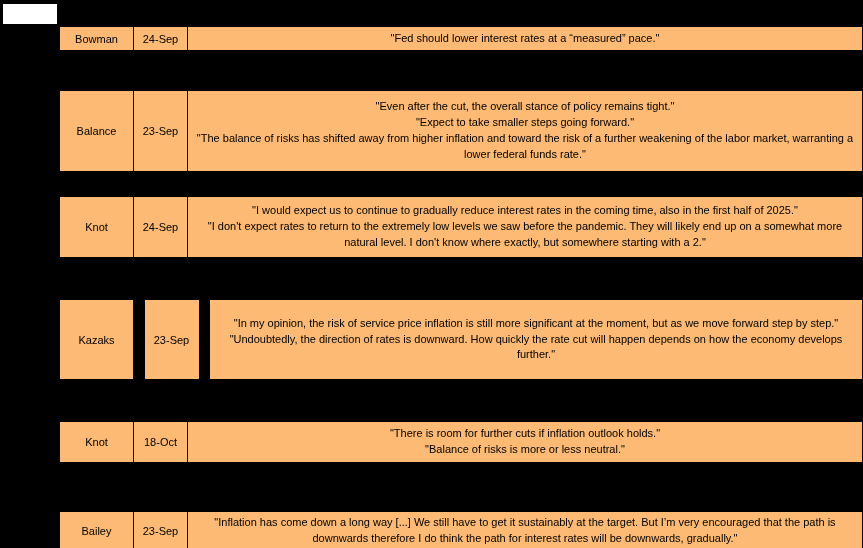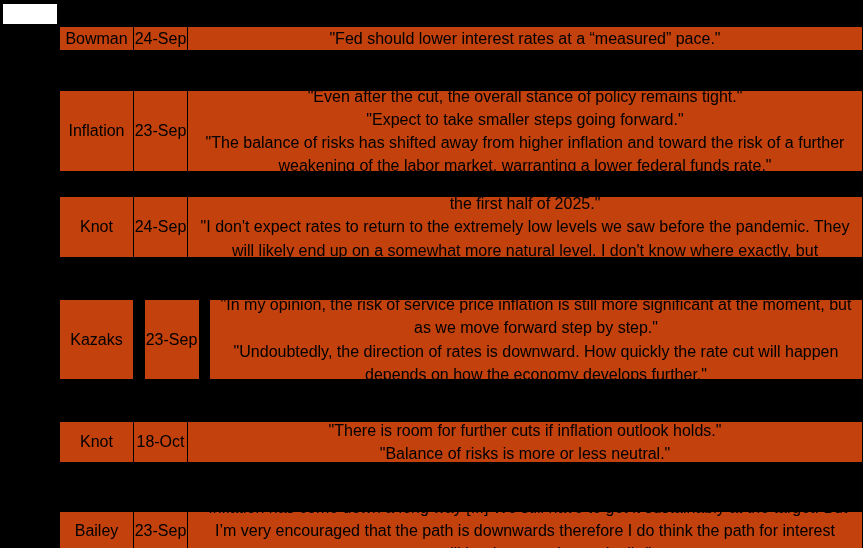--- a/index.html
+++ b/index.html
@@ -25,24 +25,24 @@
     display: flex;
     background: #000;
   }
   .row-1 { top: 26px;  height: 25px; }
   .row-2 { top: 90px;  height: 82px; }
   .row-3 { top: 196px; height: 62px; }
   .row-4 { top: 299px; height: 81px; gap: 11px; }
   .row-5 { top: 421px; height: 42px; }
   .row-6 { top: 511px; height: 39px; }
   .cell {
-    background: #c2410c;
+    background: #fdba74;
     border: 1.5px solid #000;
     color: #000;
-    font-size: 16px;
+    font-size: 11px;
     display: flex;
     flex-direction: column;
     align-items: center;
     justify-content: center;
     text-align: center;
     overflow: hidden;
   }
   .cell.name { width: 75px; flex: 0 0 75px; }
   .cell.date { width: 56px; flex: 0 0 56px; margin-left: -1.5px; }
   .cell.quote {
@@ -62,21 +62,21 @@
 
   <div class="trow row-1">
     <div class="cell name">Bowman</div>
     <div class="cell date">24-Sep</div>
     <div class="cell quote">
       <div class="qline">"Fed should lower interest rates at a “measured” pace."</div>
     </div>
   </div>
 
   <div class="trow row-2">
-    <div class="cell name">Inflation</div>
+    <div class="cell name">Balance</div>
     <div class="cell date">23-Sep</div>
     <div class="cell quote">
       <div class="qline">"Even after the cut, the overall stance of policy remains tight."</div>
       <div class="qline">"Expect to take smaller steps going forward."</div>
       <div class="qline">"The balance of risks has shifted away from higher inflation and toward the risk of a further weakening of the labor market, warranting a lower federal funds rate."</div>
     </div>
   </div>
 
   <div class="trow row-3">
     <div class="cell name">Knot</div>

